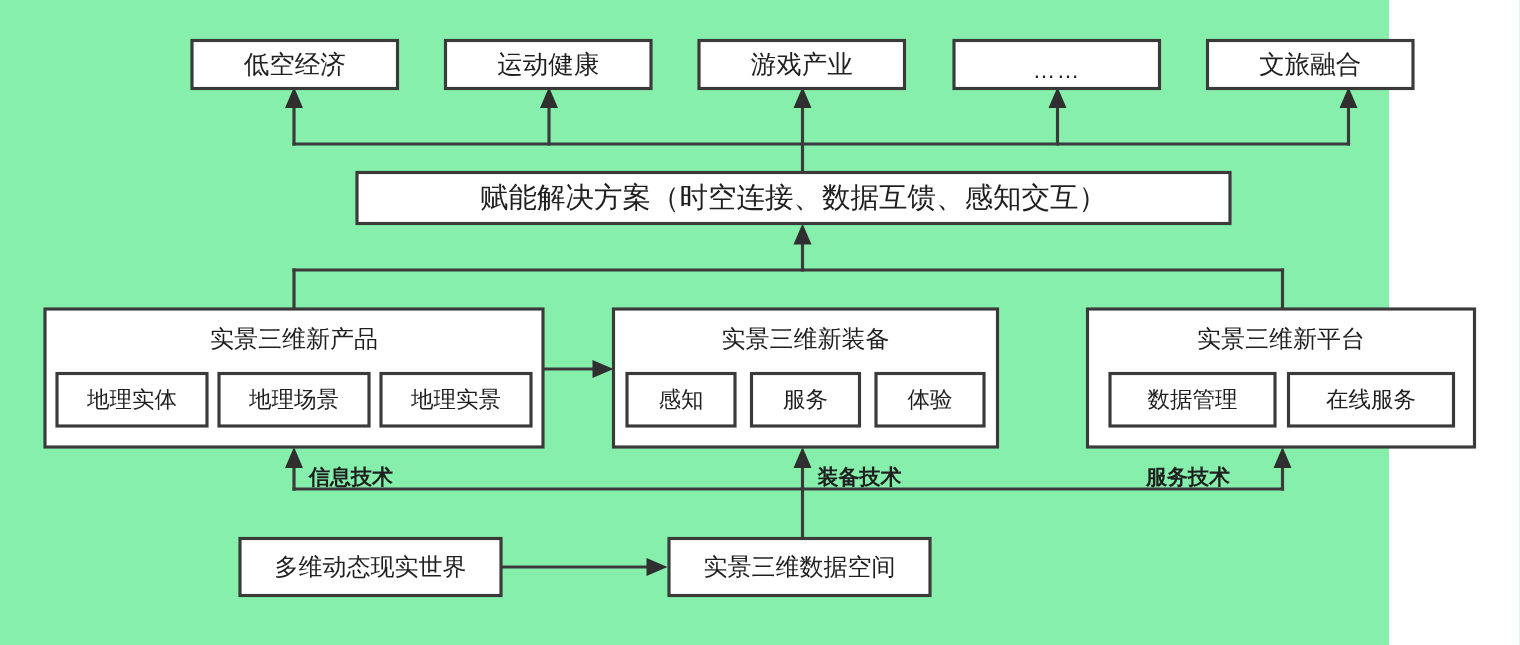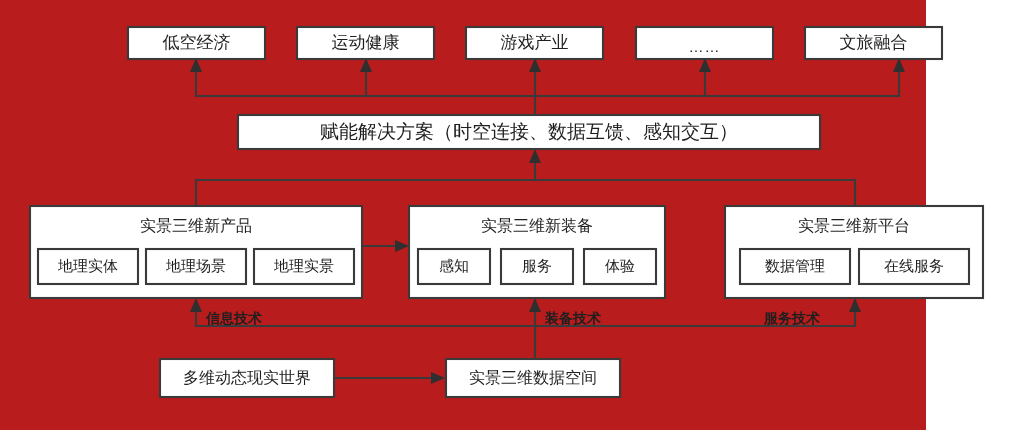--- a/index.html
+++ b/index.html
@@ -2,21 +2,21 @@
 <html lang="zh"><head>
 <meta charset="utf-8">
 <title>实景三维架构图</title>
 <style>
   html,body{margin:0;padding:0;background:#ffffff;}
   body{
     width:1013px;height:430px;
     font-family:"Liberation Sans","DejaVu Sans",sans-serif;
     overflow:hidden;
   }
-  #diagram-root{position:relative;width:926px;height:430px;background:#b91c1c;}
+  #diagram-root{position:relative;width:926px;height:430px;background:#86efac;}
   svg.diagram{position:absolute;top:0;left:0;width:1013px;height:430px;display:block;}
 
   .node-rect{fill:#ffffff;stroke:#3a3a3a;stroke-width:2.1;}
   .group-rect{fill:#ffffff;stroke:#3a3a3a;stroke-width:2.1;}
   .sub-rect{fill:#ffffff;stroke:#3a3a3a;stroke-width:2.1;}
   .conn{stroke:#3a3a3a;stroke-width:2.1;fill:none;stroke-linecap:square;stroke-linejoin:miter;}
   .arrow-head{fill:#2f2f2f;stroke:none;}
 
   text{fill:#1f1f1f;dominant-baseline:middle;}
   .t-top{font-size:17px;text-anchor:middle;}

